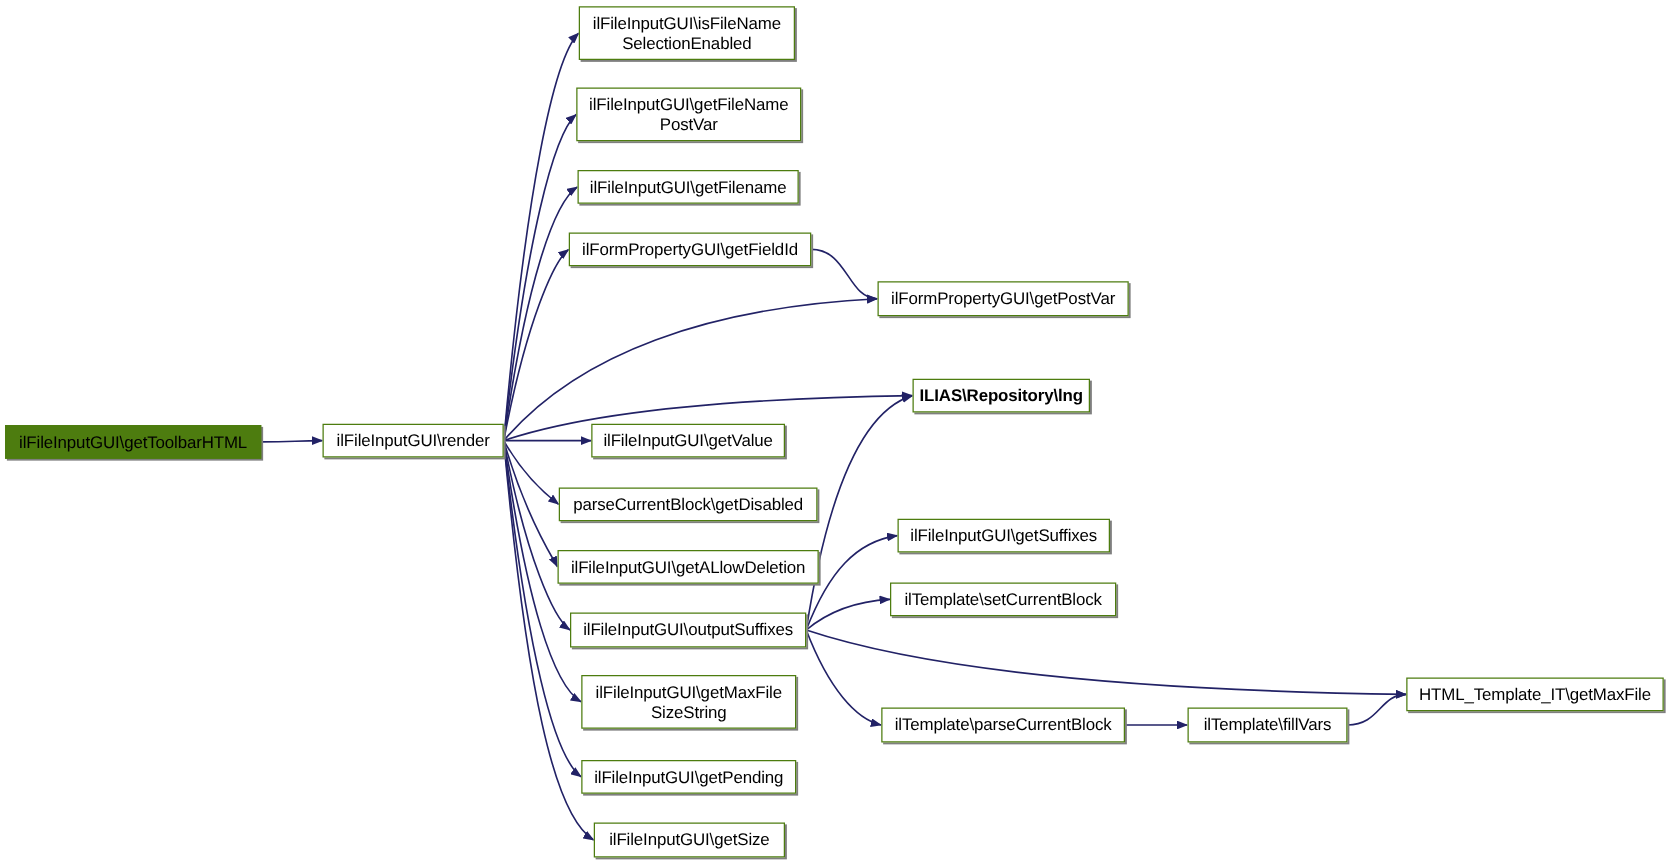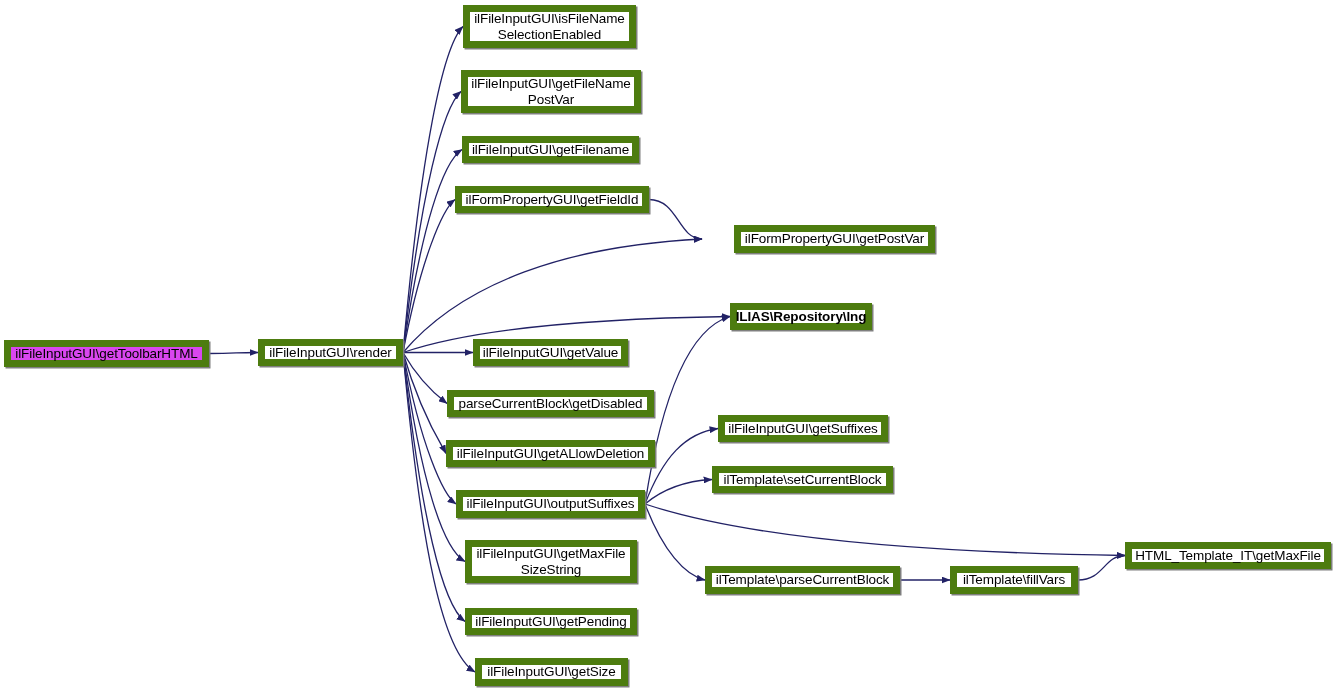--- a/index.html
+++ b/index.html
@@ -21,35 +21,35 @@
   #edges {
     position: absolute;
     left: 0;
     top: 0;
     width: 1337px;
     height: 691px;
   }
   .node {
     position: absolute;
     box-sizing: border-box;
-    border: 7px solid #4d7c0f;
+    border: 1px solid #4d7c0f;
     background: #ffffff;
     box-shadow: 1.5px 1.5px 0 0 #7f7f7f;
     display: flex;
     align-items: center;
     justify-content: center;
     text-align: center;
     color: #000000;
     font-size: 13.5px;
     line-height: 1.12;
     letter-spacing: -0.1px;
     white-space: pre-line;
   }
   .node.highlight {
-    background: #d946ef;
+    background: #4d7c0f;
   }
 </style>
 </head>
 <body>
 
 <div id="graph">
   <svg id="edges" viewBox="0 0 1337 691" xmlns="http://www.w3.org/2000/svg">
     <defs>
       <marker id="arrowhead" markerWidth="9" markerHeight="7" refX="8.4" refY="3.5" orient="auto" markerUnits="userSpaceOnUse">
         <path d="M0,0 L9,3.5 L0,7 z" fill="#222266"></path>
@@ -82,21 +82,21 @@
   </svg>
   <div id="nodes">
       <div class="node highlight" style="left: 4px; top: 340px; width: 205px; height: 27px;">ilFileInputGUI\getToolbarHTML</div>
       <div class="node" style="left: 258px; top: 339px; width: 145px; height: 27px;">ilFileInputGUI\render</div>
       <div class="node" style="left: 463px; top: 5px; width: 173px; height: 43px;">ilFileInputGUI\isFileName
 SelectionEnabled</div>
       <div class="node" style="left: 461px; top: 70px; width: 180px; height: 43px;">ilFileInputGUI\getFileName
 PostVar</div>
       <div class="node" style="left: 462px; top: 136px; width: 177px; height: 27px;">ilFileInputGUI\getFilename</div>
       <div class="node" style="left: 455px; top: 186px; width: 194px; height: 27px;">ilFormPropertyGUI\getFieldId</div>
-      <div class="node" style="left: 734px; top: 225px; width: 201px; height: 28px;">ilFormPropertyGUI\getPostVar</div>
+      <div class="node" style="left: 702px; top: 225px; width: 201px; height: 28px;">ilFormPropertyGUI\getPostVar</div>
       <div class="node" style="left: 730px; top: 303px; width: 142px; height: 27px; font-weight: bold;">ILIAS\Repository\lng</div>
       <div class="node" style="left: 473px; top: 339px; width: 155px; height: 27px;">ilFileInputGUI\getValue</div>
       <div class="node" style="left: 447px; top: 390px; width: 207px; height: 27px;">parseCurrentBlock\getDisabled</div>
       <div class="node" style="left: 446px; top: 440px; width: 209px; height: 27px;">ilFileInputGUI\getALlowDeletion</div>
       <div class="node" style="left: 718px; top: 415px; width: 170px; height: 27px;">ilFileInputGUI\getSuffixes</div>
       <div class="node" style="left: 712px; top: 466px; width: 181px; height: 27px;">ilTemplate\setCurrentBlock</div>
       <div class="node" style="left: 456px; top: 490px; width: 189px; height: 28px;">ilFileInputGUI\outputSuffixes</div>
       <div class="node" style="left: 465px; top: 540px; width: 172px; height: 43px;">ilFileInputGUI\getMaxFile
 SizeString</div>
       <div class="node" style="left: 705px; top: 566px; width: 195px; height: 28px;">ilTemplate\parseCurrentBlock</div>

